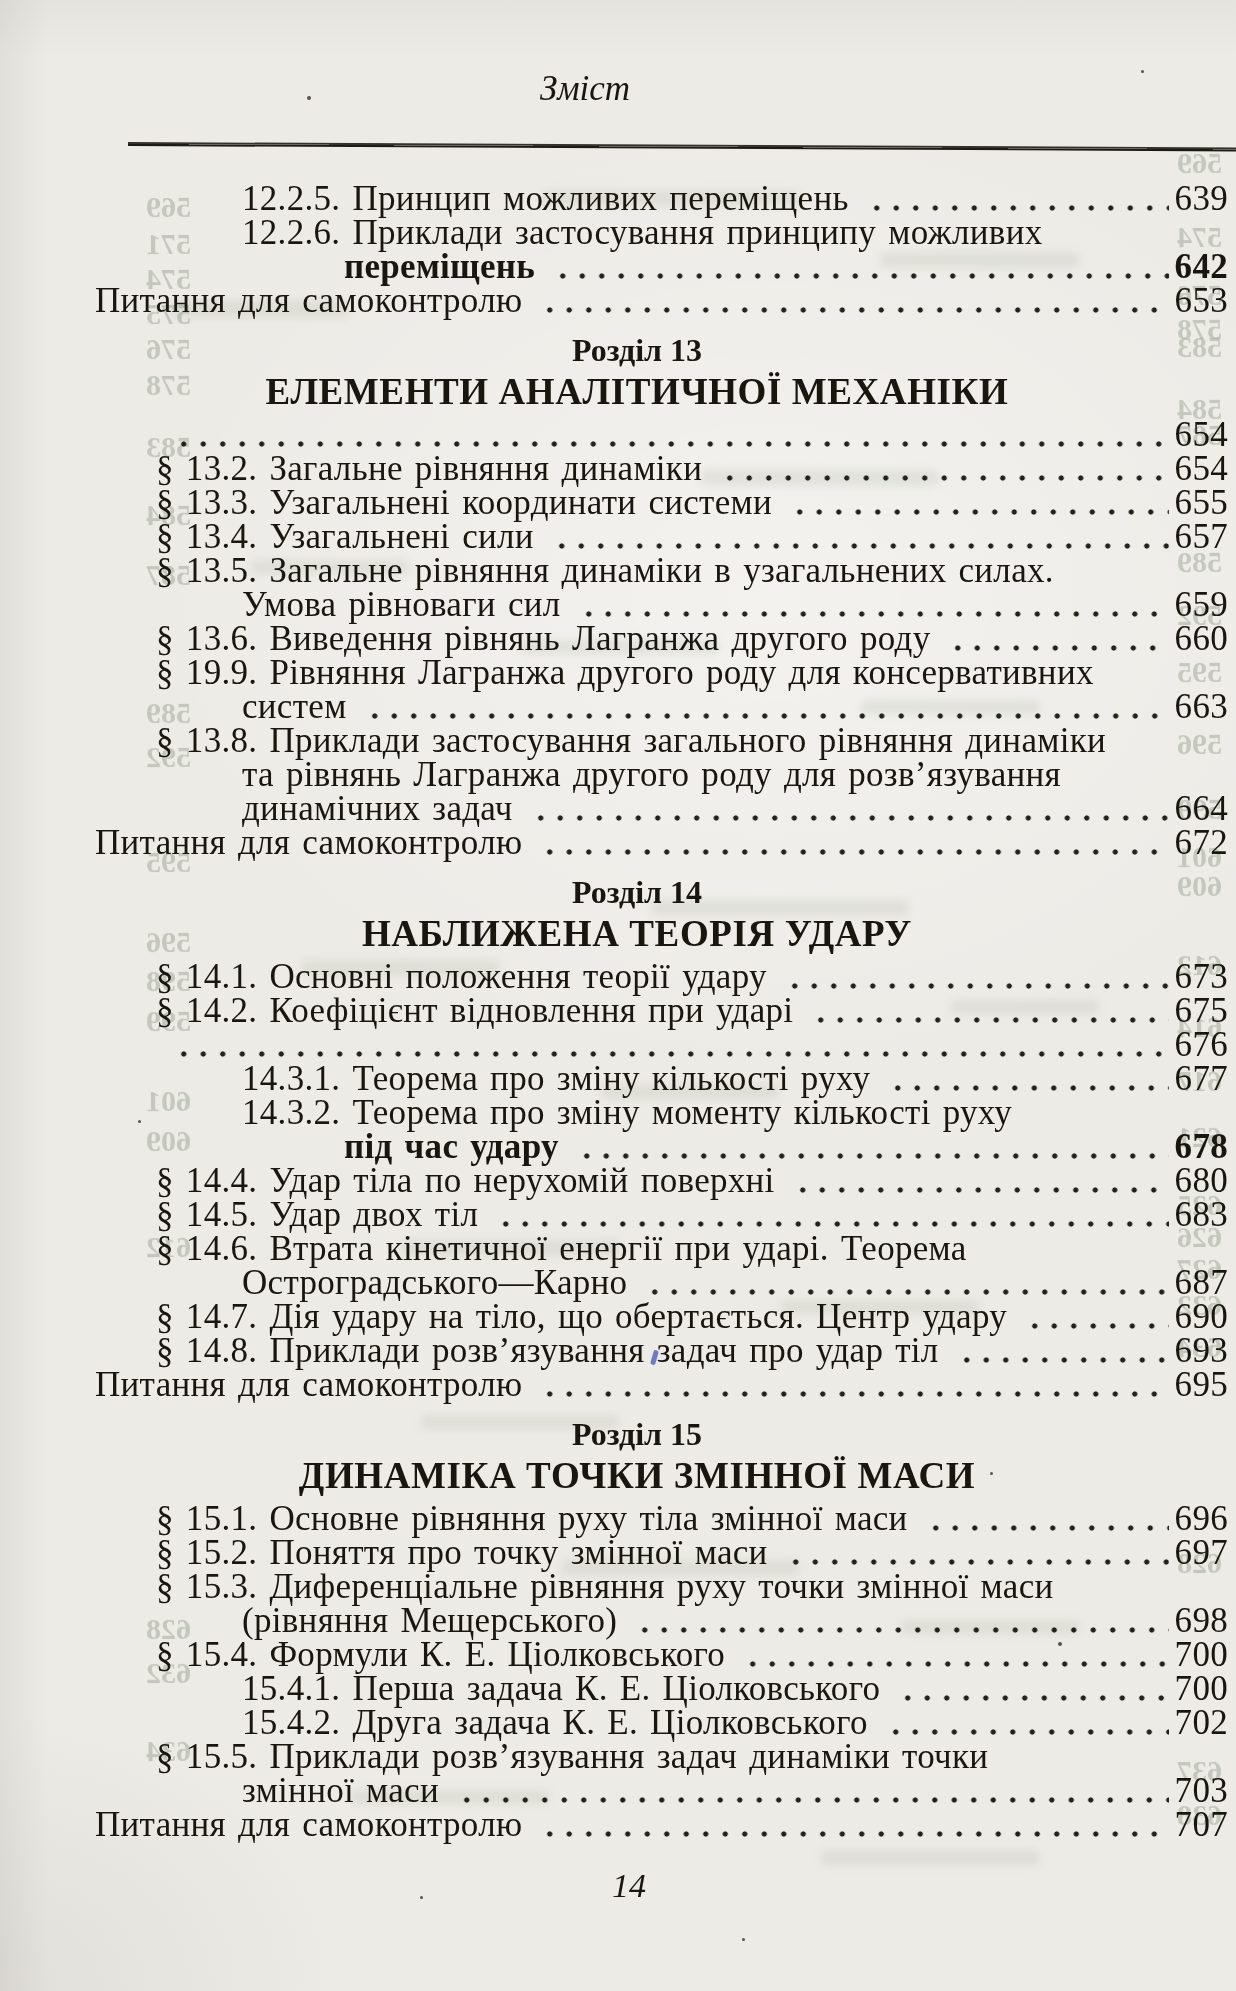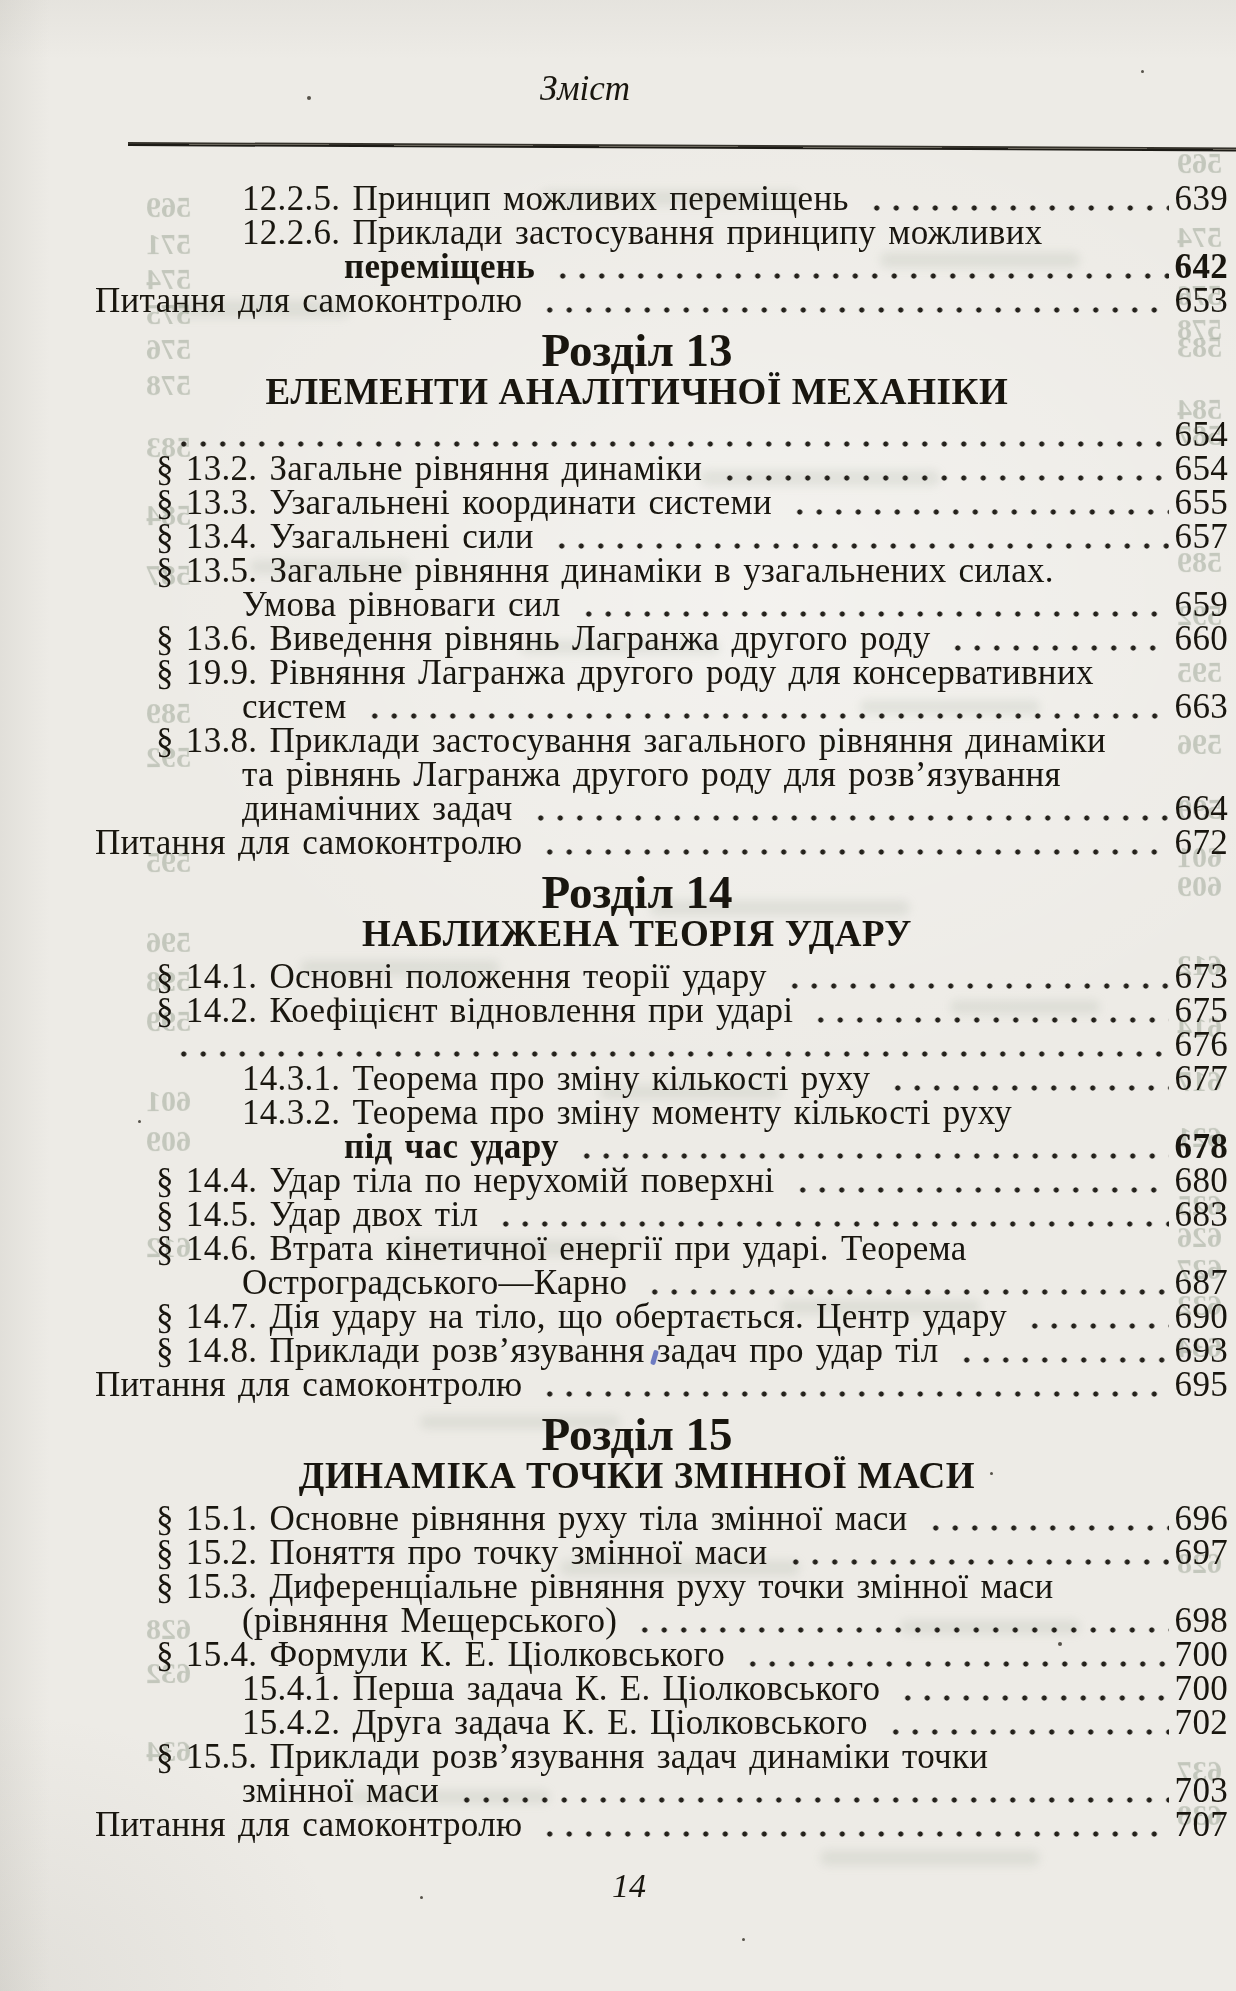--- a/index.html
+++ b/index.html
@@ -48,21 +48,21 @@
     flex:1 1 auto;align-self:stretch;
     margin:0 6px 0 14px;
     background-image:radial-gradient(circle,#24211b 2.2px,rgba(0,0,0,0) 3px);
     background-size:19.5px 34px;
     background-position:4px 9px;
     background-repeat:repeat-x;
     min-width:24px;
   }
   .pg{flex:0 0 auto;}
   .chapter{margin-top:14px;margin-bottom:2px;text-align:center;padding-left:38px;}
-  .ch-num{font-weight:bold;font-size:47px;line-height:36px;}
+  .ch-num{font-weight:bold;font-size:32px;line-height:36px;}
   .ch-title{font-weight:bold;font-size:37px;line-height:48px;letter-spacing:0.6px;}
   .folio{
     margin-top:26px;text-align:center;
     font-style:italic;font-size:34px;line-height:36px;
     padding-left:22px;
   }
   
   .ghost{
     position:absolute;z-index:1;
     font-size:30px;font-weight:bold;

